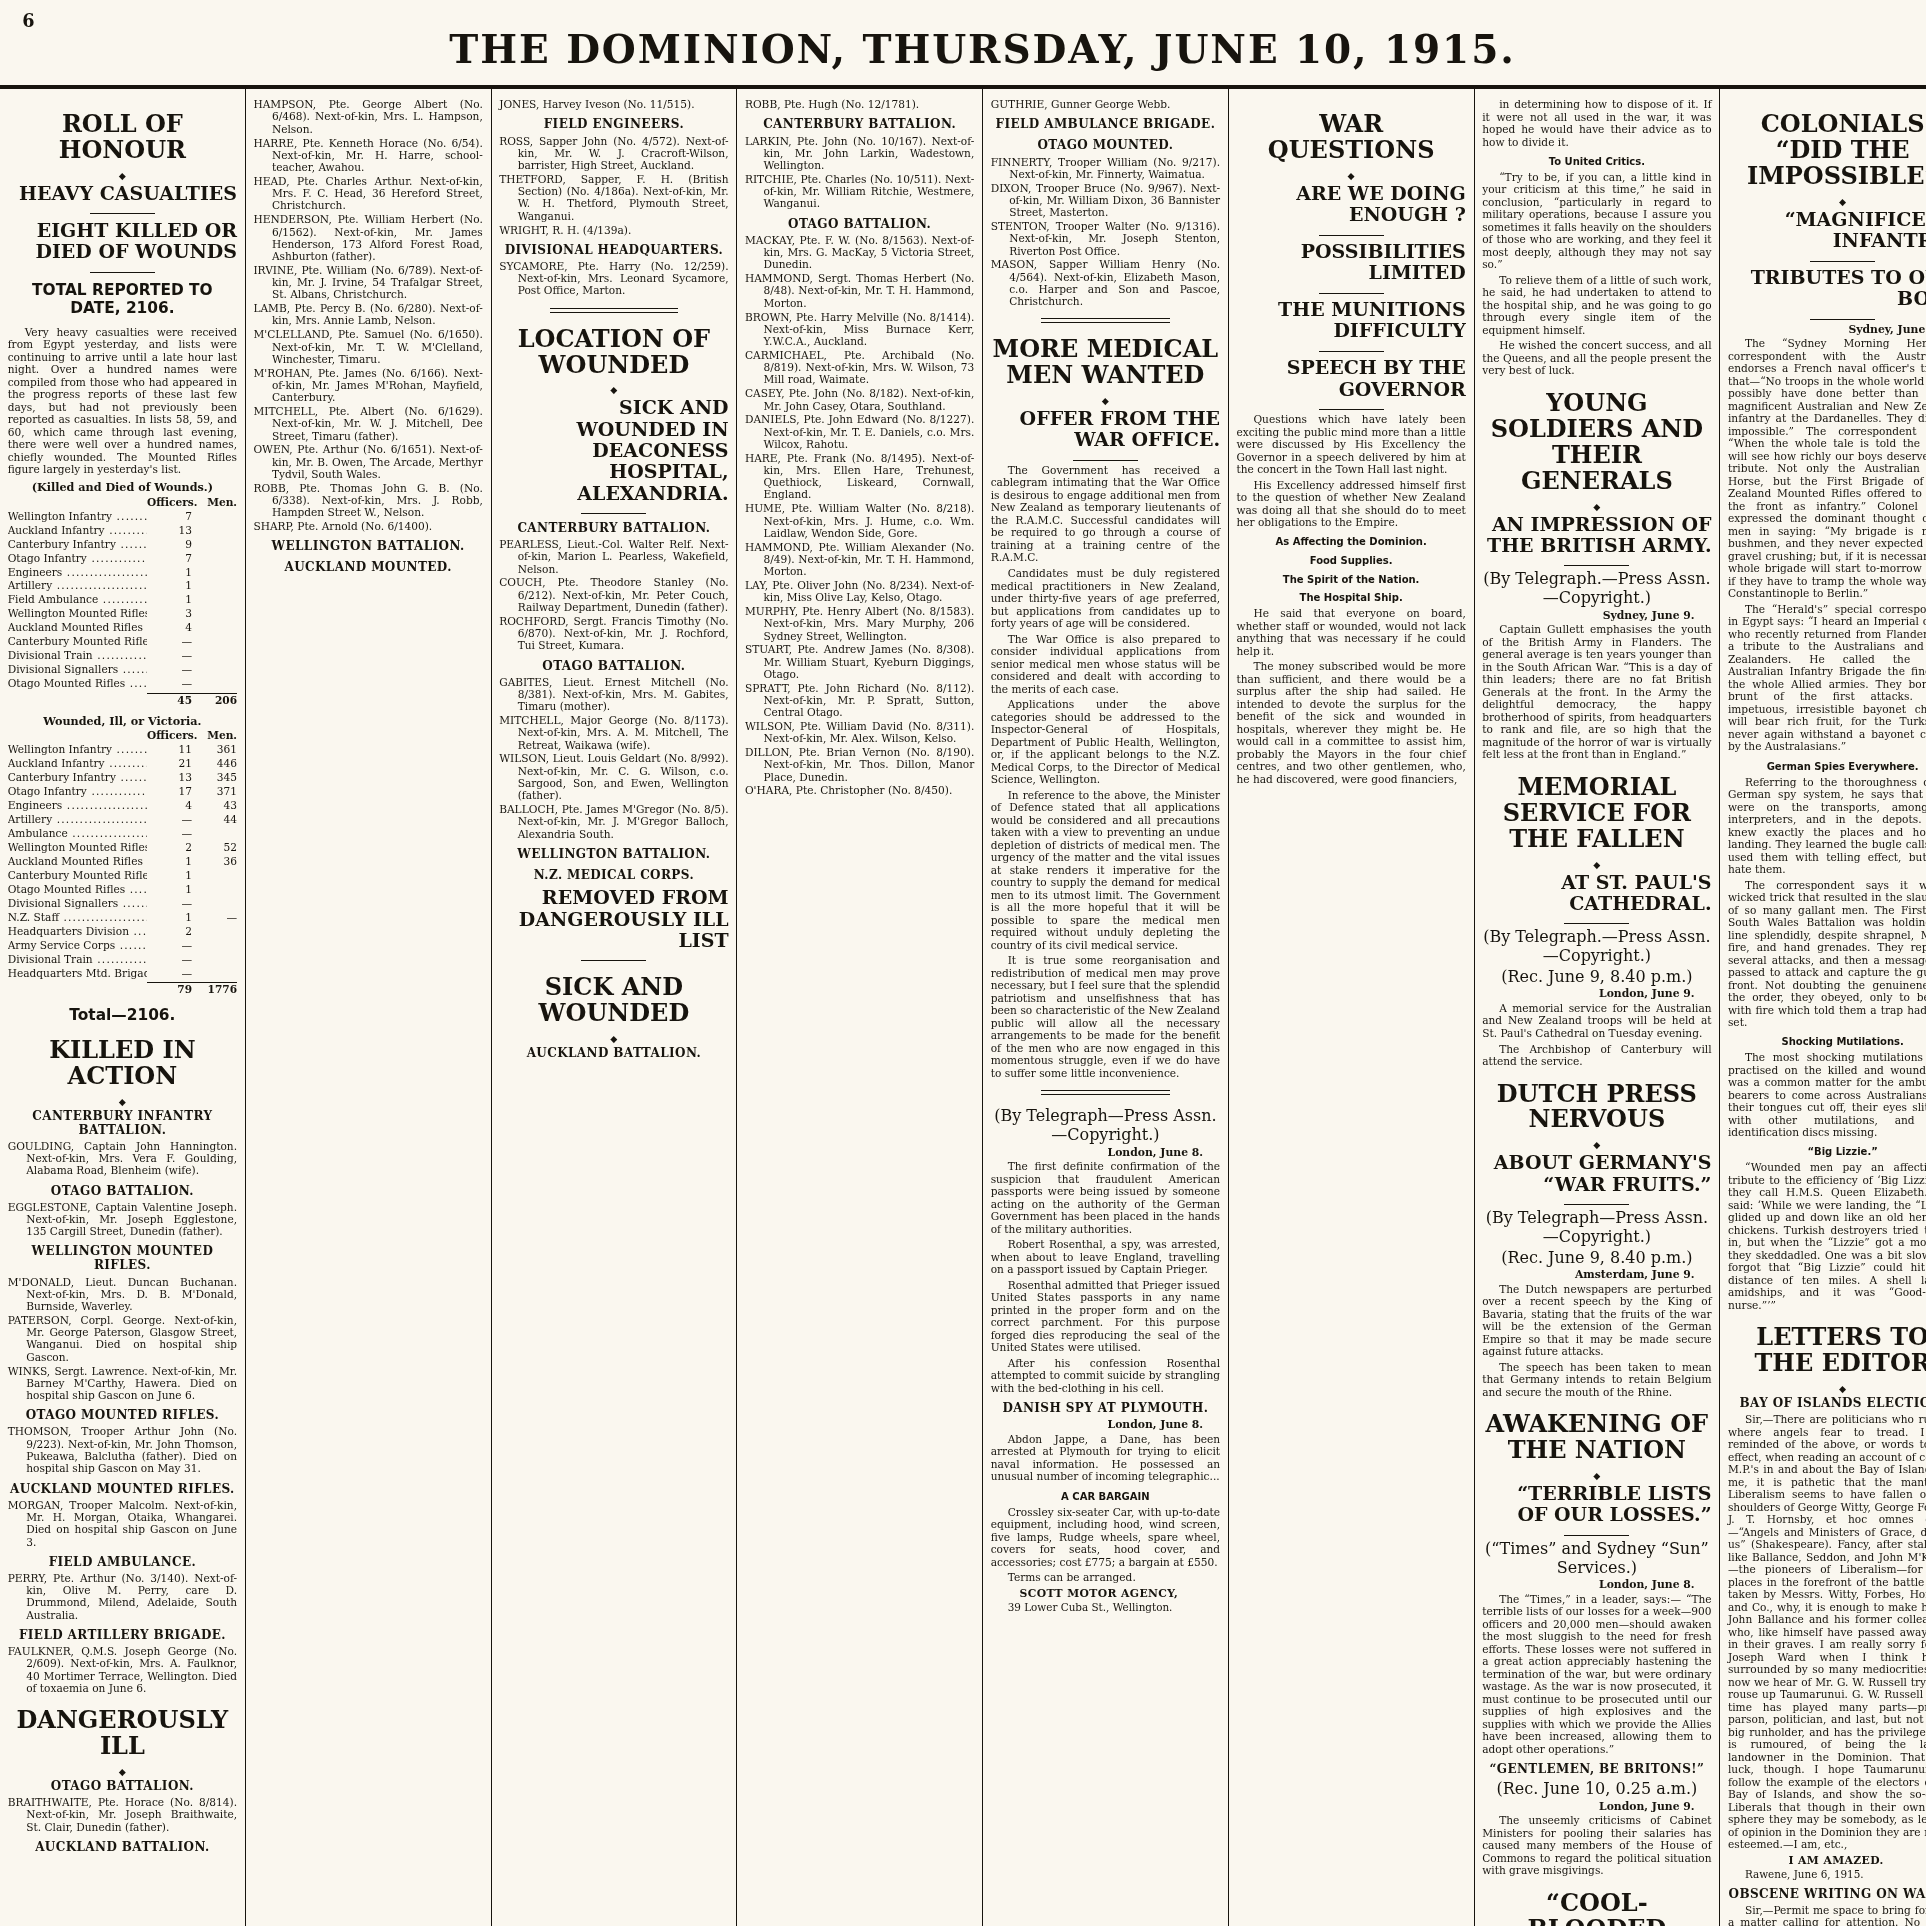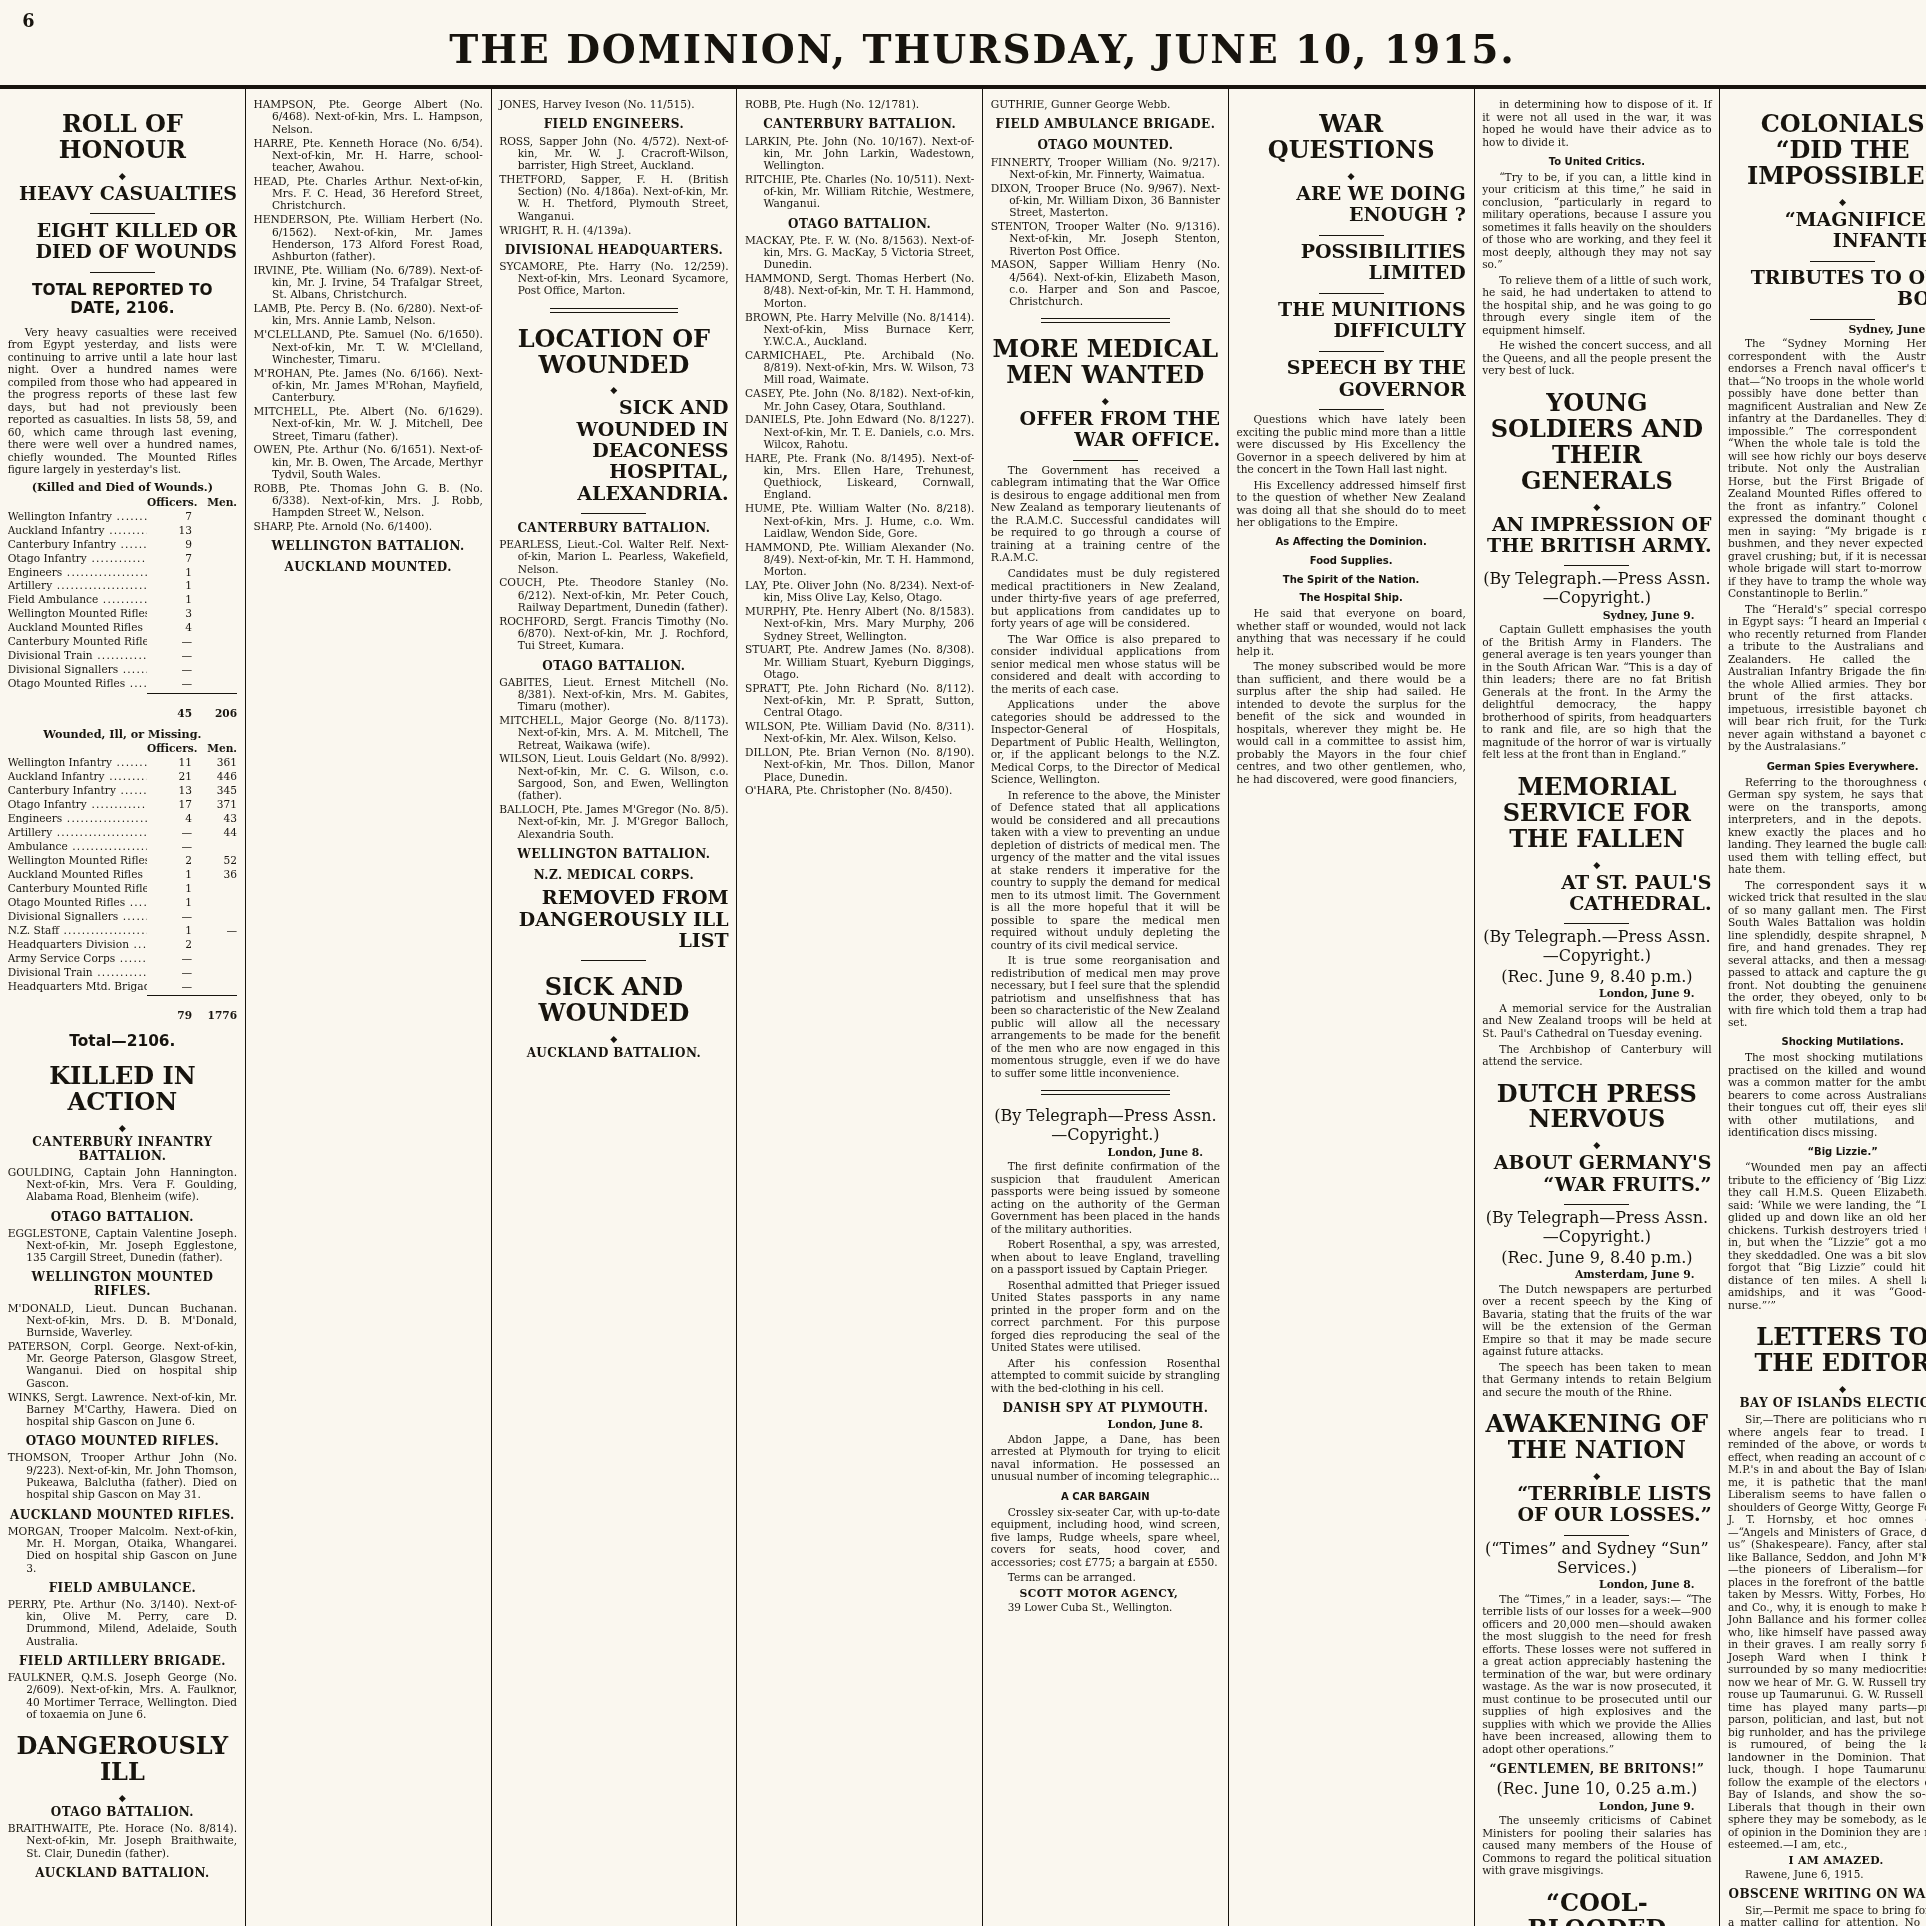--- a/index.html
+++ b/index.html
@@ -30,21 +30,21 @@
   .note{font-size:10.4px;margin:0.8px 0 4.6px;text-indent:17px;}
   .drule{width:56%;margin:10.8px auto;border-top:1.2px solid #17140e;border-bottom:1.2px solid #17140e;height:3.1px;}
   .ctable{margin:3.9px 0 6.2px;}
   .tcap{font-size:11.2px;font-weight:bold;text-align:center;margin:4.6px 0 1.5px;}
   .trow{display:flex;font-size:10.6px;line-height:1.32;align-items:baseline;}
   .tlabel{flex:1;white-space:nowrap;overflow:hidden;}
   .tlabel::after{content:" ..........................................................";letter-spacing:1.2px;}
   .tlabel.nolead::after{content:"";}
   .tnum{width:45px;text-align:right;flex:0 0 auto;}
   .trow.thead .tnum{font-weight:bold;}
-  .trow.total .tnum{border-top:1.2px solid #17140e;font-weight:bold;padding-top:13px;margin-top:1.5px;}
+  .trow.total .tnum{border-top:1.2px solid #17140e;font-weight:bold;padding-top:0;margin-top:1.5px;}
 </style>
 </head>
 <body>
 
 <div class="page">
   <div class="pageno">6</div>
   <header class="masthead">
     <div class="mast-title">THE DOMINION, THURSDAY, JUNE 10, 1915.</div>
     <div class="mast-rule"></div>
   </header>
@@ -127,21 +127,21 @@
             <span class="tnum">—</span>
             <span class="tnum"></span>
           </div>
           <div class="trow total">
             <span class="tlabel nolead"></span>
             <span class="tnum">45</span>
             <span class="tnum">206</span>
           </div>
         </div>
         <div class="ctable">
-          <div class="tcap">Wounded, Ill, or Missing.</div>
+          <div class="tcap">Wounded, Ill, or Victoria.</div>
           <div class="trow thead">
             <span class="tlabel nolead"></span>
             <span class="tnum">Officers.</span>
             <span class="tnum">Men.</span>
           </div>
           <div class="trow">
             <span class="tlabel">Wellington Infantry</span>
             <span class="tnum">11</span>
             <span class="tnum">361</span>
           </div>

